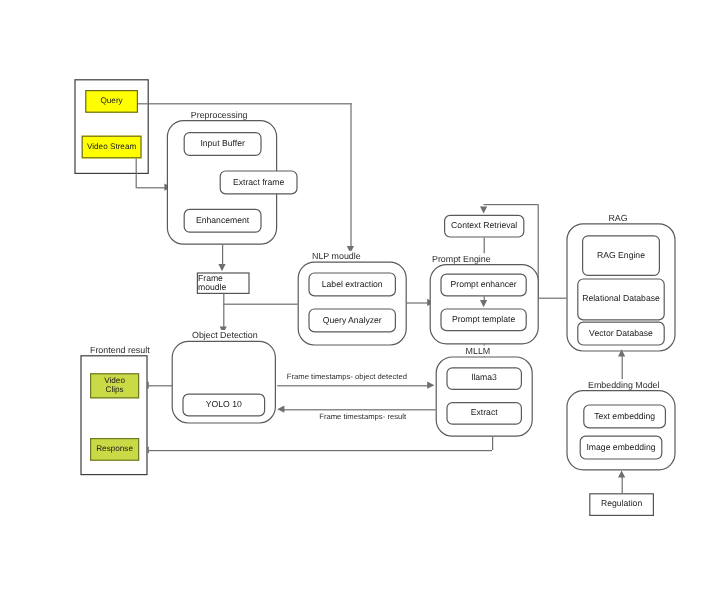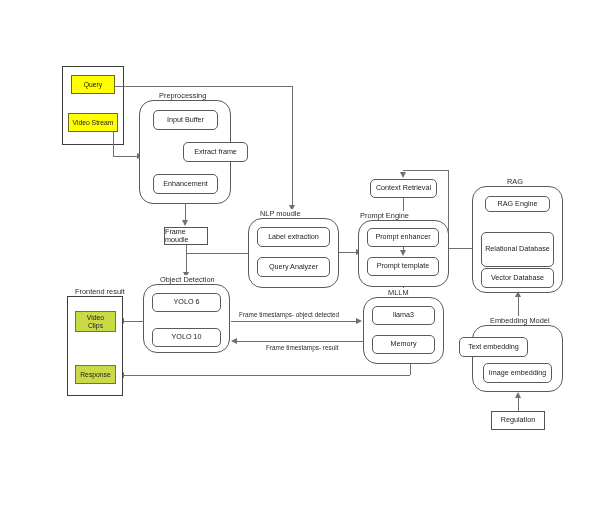--- a/index.html
+++ b/index.html
@@ -182,30 +182,29 @@
   <div class="edge-v" style="left:403px; top:247px; height:4px;"></div>
   <div class="arrow arrow-down" style="left:400px; top:250px;"></div>
 
   <div class="edge-v" style="left:403px; top:287px; height:14px;"></div>
   <div class="arrow arrow-down" style="left:400px; top:298px;"></div>
 
   <div class="caption" style="left:370px; top:288px;margin-left:16px;">MLLM</div>
   <div class="node group" style="left:363px; top:297px; width:81px; height:67px;"></div>
 
   <div class="node subbox" style="left:372px; top:306px; width:63px; height:19px;">llama3</div>
-  <div class="node subbox" style="left:372px; top:335px; width:63px; height:19px;">Memory</div>
+  <div class="node subbox" style="left:372px; top:335px; width:63px; height:19px;">Extract</div>
 
   <div class="edge-v" style="left:410px; top:364px; height:11px;"></div>
   <div class="edge-h" style="left:123px; top:375px; width:287px;"></div>
   <div class="arrow arrow-left" style="left:118px; top:372px;"></div>
 
   <div class="caption" style="left:158px; top:275px;">Object Detection</div>
   <div class="node group" style="left:143px; top:284px; width:87px; height:69px;"></div>
 
-  <div class="node subbox" style="left:152px; top:293px; width:69px; height:19px;">YOLO 6</div>
   <div class="node subbox" style="left:152px; top:328px; width:69px; height:19px;">YOLO 10</div>
 
   <div class="edge-h" style="left:231px; top:321px; width:127px;"></div>
   <div class="arrow arrow-right" style="left:356px; top:318px;"></div>
   <div class="edge-label" style="left:238px; top:311px;">Frame timestamps- object detected</div>
 
   <div class="edge-h" style="left:236px; top:341px; width:127px;"></div>
   <div class="arrow arrow-left" style="left:231px; top:338px;"></div>
   <div class="edge-label" style="left:265px; top:344px;">Frame timestamps- result</div>
 
@@ -218,31 +217,31 @@
   <div class="node io-green stack2" style="left:75px; top:311px; width:41px; height:21px;">
     <span>Video</span>
     <span>Clips</span>
   </div>
 
   <div class="node io-green" style="left:75px; top:365px; width:41px; height:19px;">Response</div>
 
   <div class="caption" style="left:505px; top:177px;">RAG</div>
   <div class="node group" style="left:472px; top:186px; width:91px; height:107px;"></div>
 
-  <div class="node subbox" style="left:485px; top:196px; width:65px; height:16px;">RAG Engine</div>
+  <div class="node subbox" style="left:485px; top:196px; width:65px; height:34px;">RAG Engine</div>
   <div class="node subbox" style="left:481px; top:232px; width:73px; height:35px;">Relational Database</div>
   <div class="node subbox" style="left:481px; top:268px; width:73px; height:20px;">Vector Database</div>
 
   <div class="edge-v" style="left:518px; top:296px; height:26px;"></div>
   <div class="arrow arrow-up" style="left:515px; top:291px;"></div>
 
   <div class="caption" style="left:488px; top:316px;">Embedding Model</div>
   <div class="node group" style="left:472px; top:325px; width:91px; height:67px;"></div>
 
-  <div class="node subbox" style="left:459px; top:337px; width:69px; height:20px;">Text embedding</div>
+  <div class="node subbox" style="left:486px; top:337px; width:69px; height:20px;">Text embedding</div>
   <div class="node subbox" style="left:483px; top:363px; width:69px; height:20px;">Image embedding</div>
 
   <div class="edge-v" style="left:518px; top:397px; height:14px;"></div>
   <div class="arrow arrow-up" style="left:515px; top:392px;"></div>
 
   <div class="node plainbox" style="left:491px; top:411px; width:54px; height:19px;">Regulation</div>
 
 </div>
 
 </body></html>

